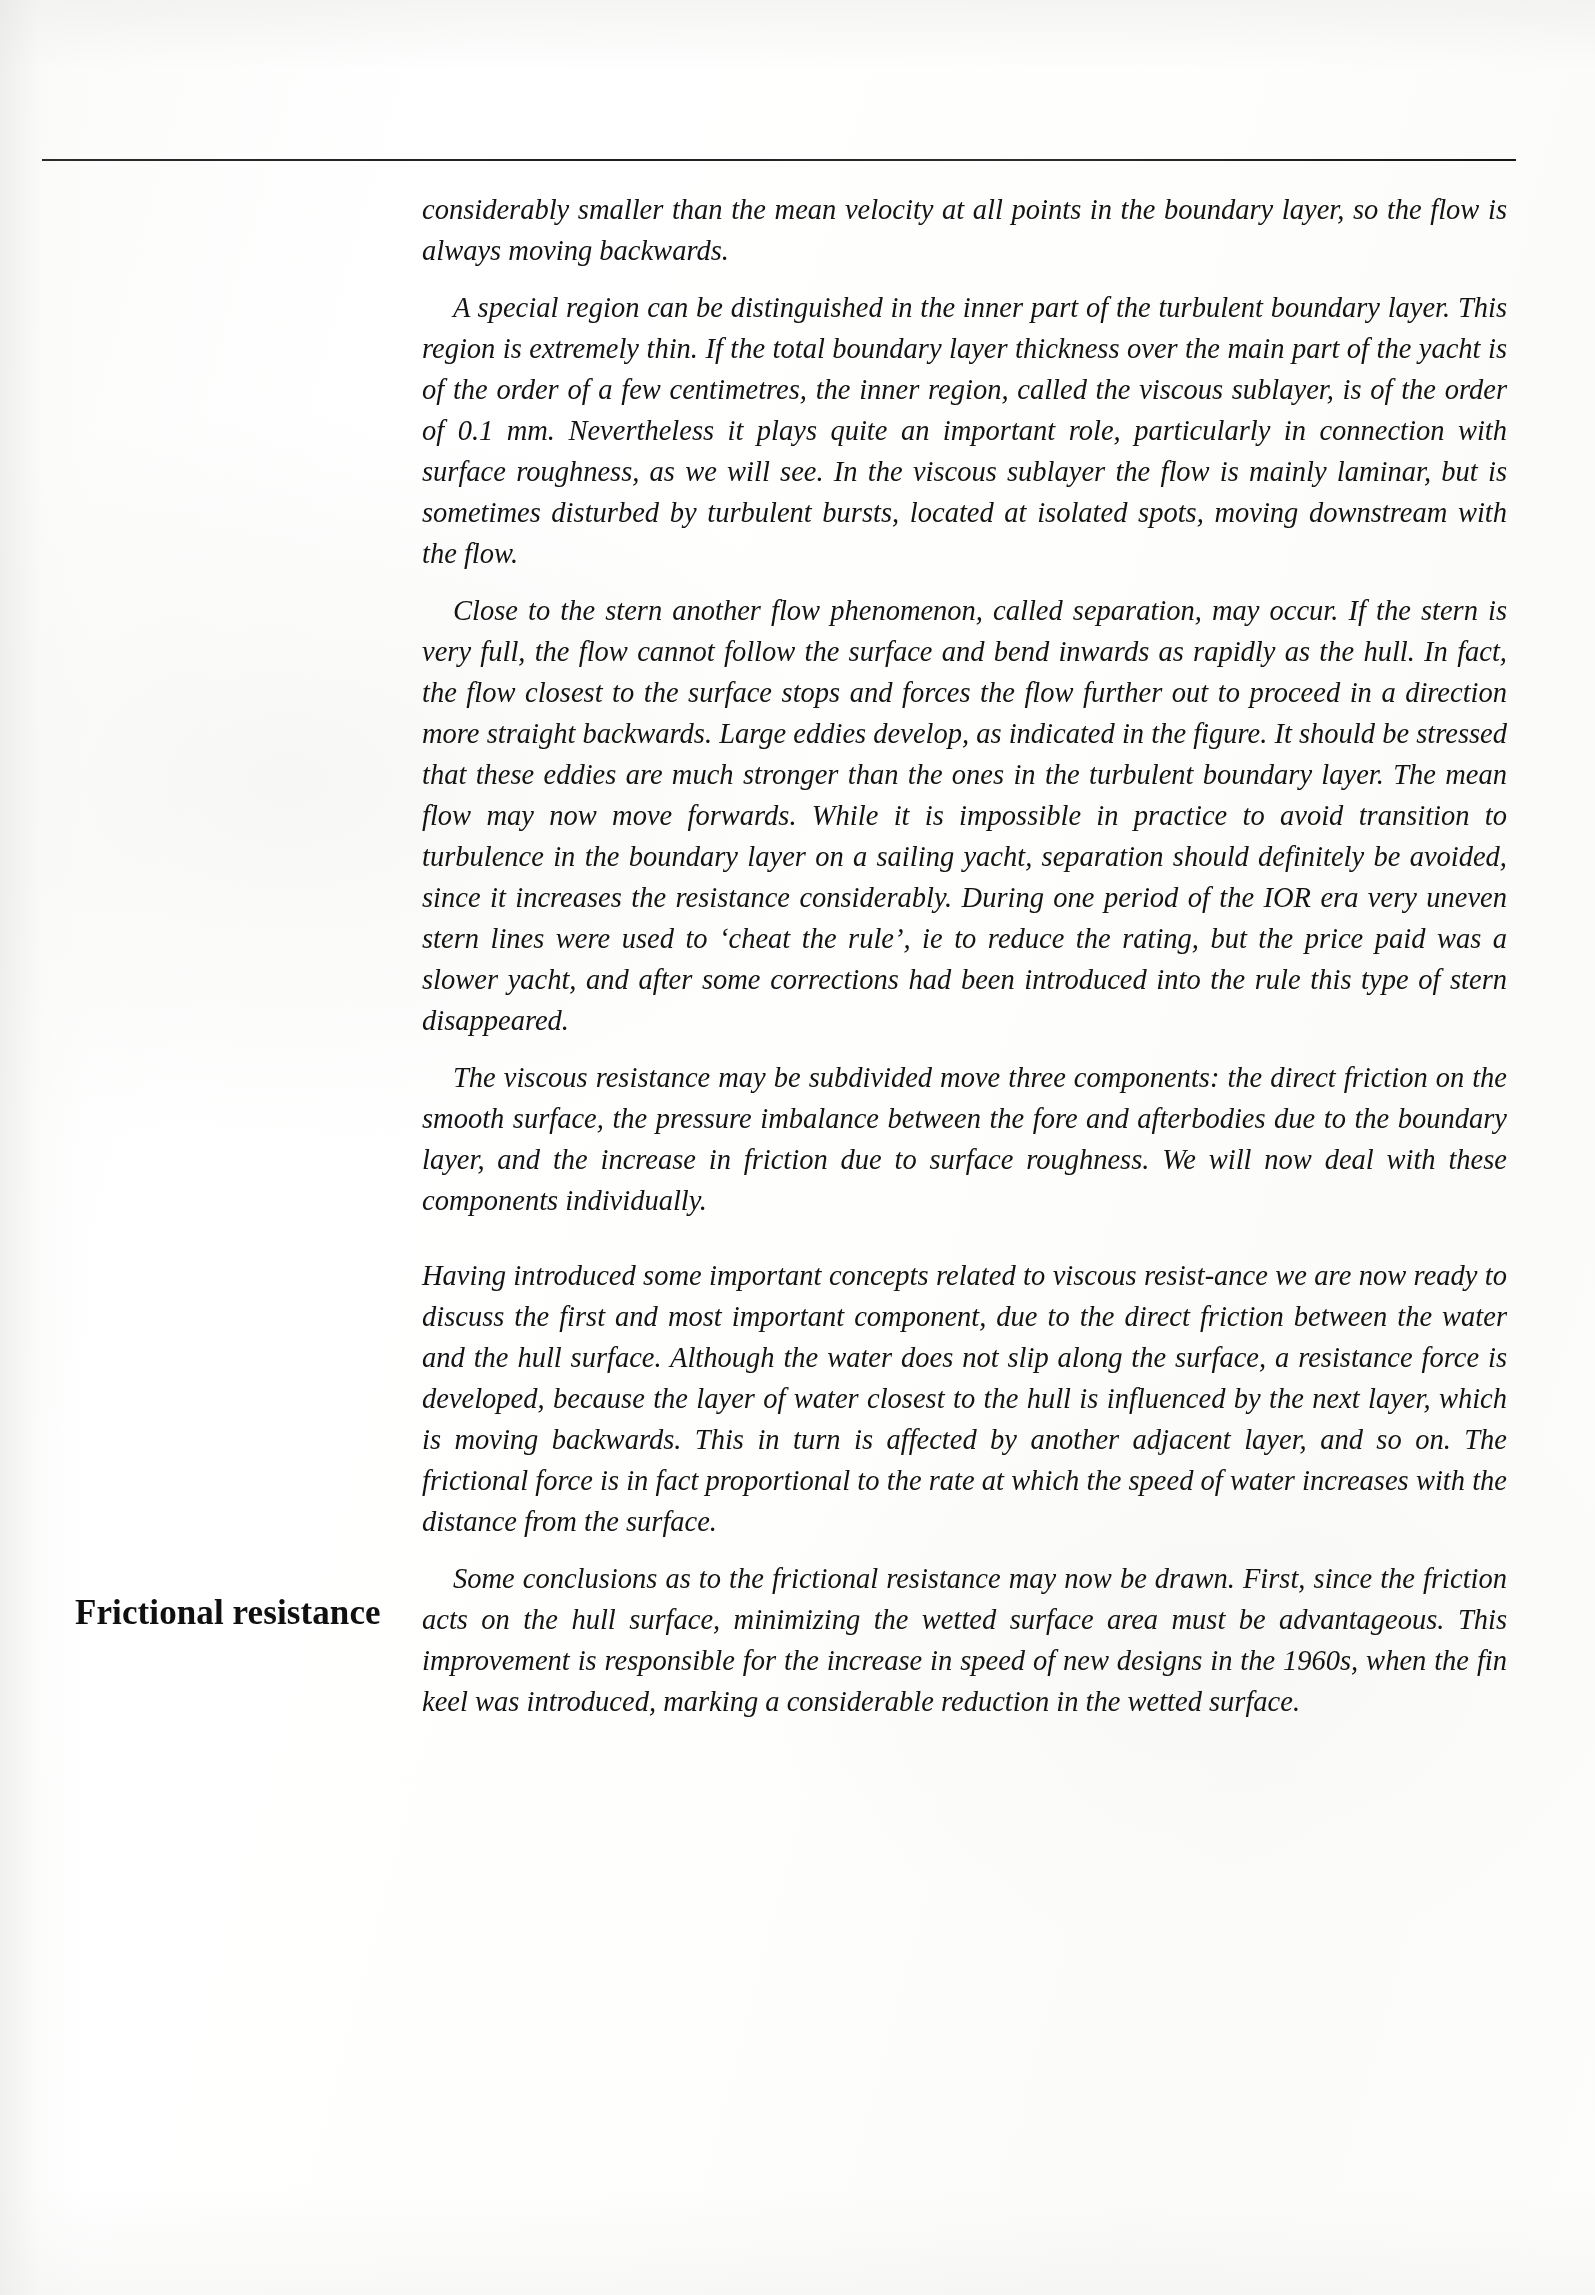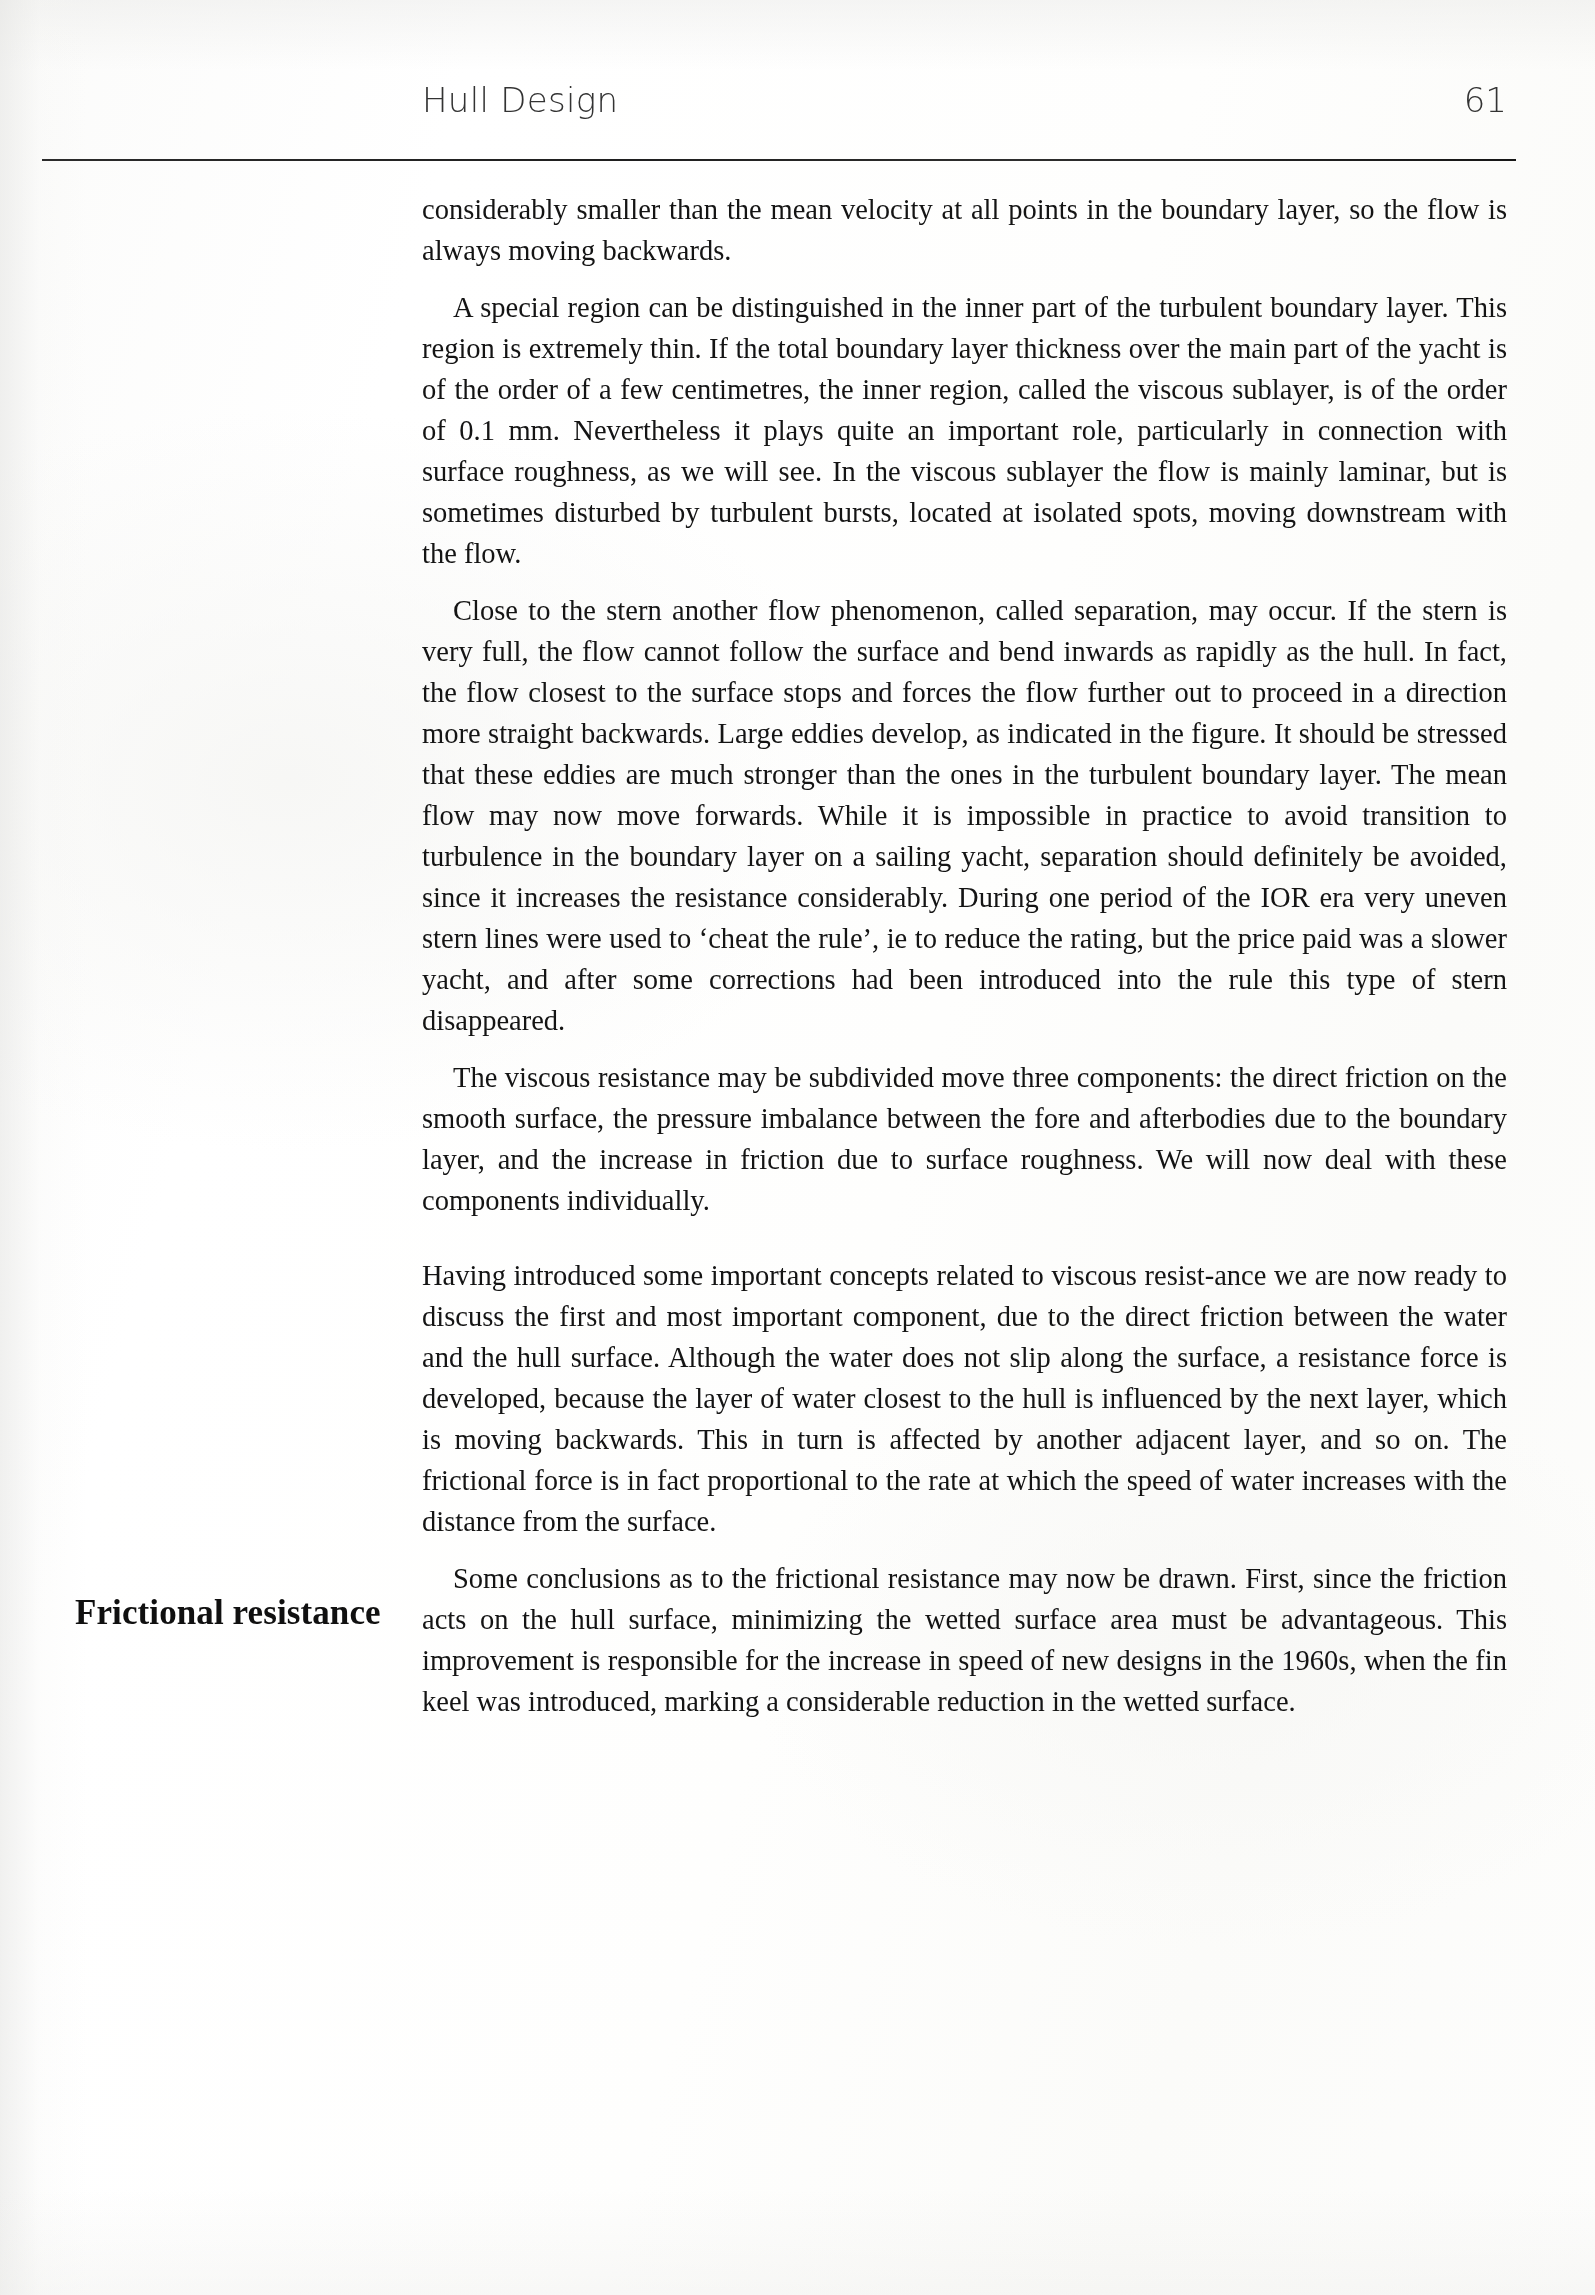--- a/index.html
+++ b/index.html
@@ -84,20 +84,21 @@
     left: 422px;
     width: 1085px;
   }
   .para {
     margin: 0;
     text-align: justify;
     text-justify: inter-word;
     font-size: 28.5px;
     line-height: 41px;
     color: #141414;
+    font-style: italic;
     -webkit-font-smoothing: none;
   }
   .para.indent {
     text-indent: 31px;
   }
   .para + .para {
     margin-top: 16px;
   }
 
   
@@ -119,24 +120,20 @@
 </style>
 </head>
 <body>
 
 <div class="page">
 
   <div class="scan-shade-top"></div>
   <div class="scan-shade-left"></div>
   <div class="scan-shade-bottom"></div>
 
-  <div class="header">
-    <span class="header-title">Hull Design</span>
-    <span class="header-folio">61</span>
-  </div>
   <div class="header-rule"></div>
 
   <div class="body-col">
     <p class="para">considerably smaller than the mean velocity at all points in the boundary layer, so the flow is always moving backwards.</p>
     <p class="para indent">A special region can be distinguished in the inner part of the turbulent boundary layer. This region is extremely thin. If the total boundary layer thickness over the main part of the yacht is of the order of a few centimetres, the inner region, called the viscous sublayer, is of the order of 0.1 mm. Nevertheless it plays quite an important role, particularly in connection with surface roughness, as we will see. In the viscous sublayer the flow is mainly laminar, but is sometimes disturbed by turbulent bursts, located at isolated spots, moving downstream with the flow.</p>
     <p class="para indent">Close to the stern another flow phenomenon, called separation, may occur. If the stern is very full, the flow cannot follow the surface and bend inwards as rapidly as the hull. In fact, the flow closest to the surface stops and forces the flow further out to proceed in a direction more straight backwards. Large eddies develop, as indicated in the figure. It should be stressed that these eddies are much stronger than the ones in the turbulent boundary layer. The mean flow may now move forwards. While it is impossible in practice to avoid transition to turbulence in the boundary layer on a sailing yacht, separation should definitely be avoided, since it increases the resistance considerably. During one period of the IOR era very uneven stern lines were used to ‘cheat the rule’, ie to reduce the rating, but the price paid was a slower yacht, and after some corrections had been introduced into the rule this type of stern disappeared.</p>
     <p class="para indent">The viscous resistance may be subdivided move three components: the direct friction on the smooth surface, the pressure imbalance between the fore and afterbodies due to the boundary layer, and the increase in friction due to surface roughness. We will now deal with these components individually.</p>
 
     <div class="section-block">
       <p class="para">Having introduced some important concepts related to viscous resist-ance we are now ready to discuss the first and most important component, due to the direct friction between the water and the hull surface. Although the water does not slip along the surface, a resistance force is developed, because the layer of water closest to the hull is influenced by the next layer, which is moving backwards. This in turn is affected by another adjacent layer, and so on. The frictional force is in fact proportional to the rate at which the speed of water increases with the distance from the surface.</p>

